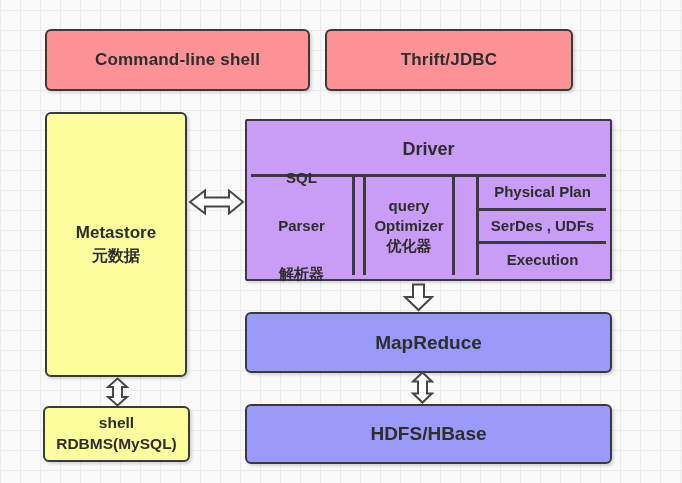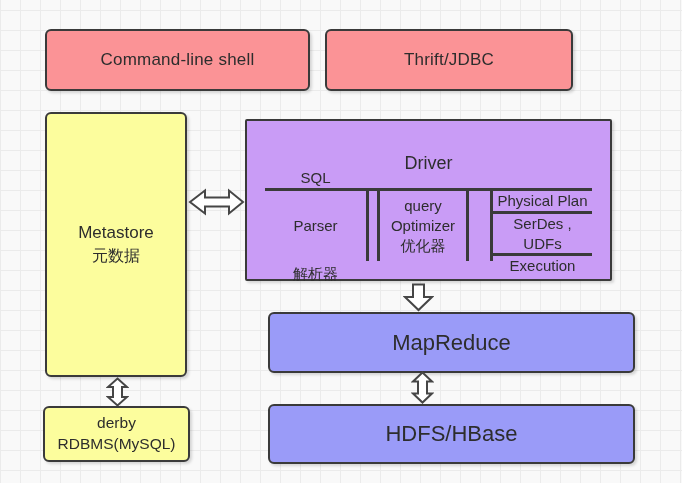--- a/index.html
+++ b/index.html
@@ -22,39 +22,39 @@
   .box {
     position: absolute;
     box-sizing: border-box;
     border: 2.5px solid var(--border, #3a3a3a);
     display: flex;
     flex-direction: column;
     align-items: center;
     justify-content: center;
     text-align: center;
     color: var(--text, #2d2d2d);
-    font-weight: normal;
+    font-weight: bold;
     box-shadow: 2px 2px 3px rgba(0,0,0,0.15);
   }
   .rounded { border-radius: 6px; }
   .pink   { background: var(--pink, #fb9396); }
   .yellow { background: var(--yellow, #fcfd9d); }
   .purple { background: var(--purple, #c99cf6); }
   .blue   { background: var(--blue, #9a9bf8); }
 
   .toplabel { font-size: 17px; letter-spacing: 0.2px; }
-  .biglabel { font-size: 22px; margin-left: 23px; }
+  .biglabel { font-size: 19px; }
 
   
   .metastore { line-height: 1.4; }
   .metastore .l1 { font-size: 17px; }
   .metastore .l2 { font-size: 16px; }
 
   
-  .driver { border-radius: 2px; padding: 18px; justify-content: flex-start; }
+  .driver { border-radius: 2px; padding: 4px; justify-content: flex-start; }
   .driver-title {
     width: 100%;
     height: 52px;
     box-sizing: border-box;
     border-bottom: 3px solid var(--border, #3a3a3a);
     display: flex; align-items: center; justify-content: center;
     font-size: 18px;
   }
   .driver-body {
     position: relative;
@@ -156,17 +156,17 @@
 
   <div class="box blue rounded biglabel" style="left:245px; top:404px; width:367px; height:60px;">
     <span>HDFS/HBase</span>
   </div>
 
   <svg class="arrow" style="left:106px; top:377px;" width="23" height="30" viewBox="0 0 23 30">
     <path d="M11.5,1.5 L21,10 L16,10 L16,20 L21,20 L11.5,28.5 L2,20 L7,20 L7,10 L2,10 Z"></path>
   </svg>
 
   <div class="box yellow rounded derby" style="left:43px; top:406px; width:147px; height:56px;">
-    <span>derby</span>
+    <span>shell</span>
     <span>RDBMS(MySQL)</span>
   </div>
 
 </div>
 
 </body></html>

